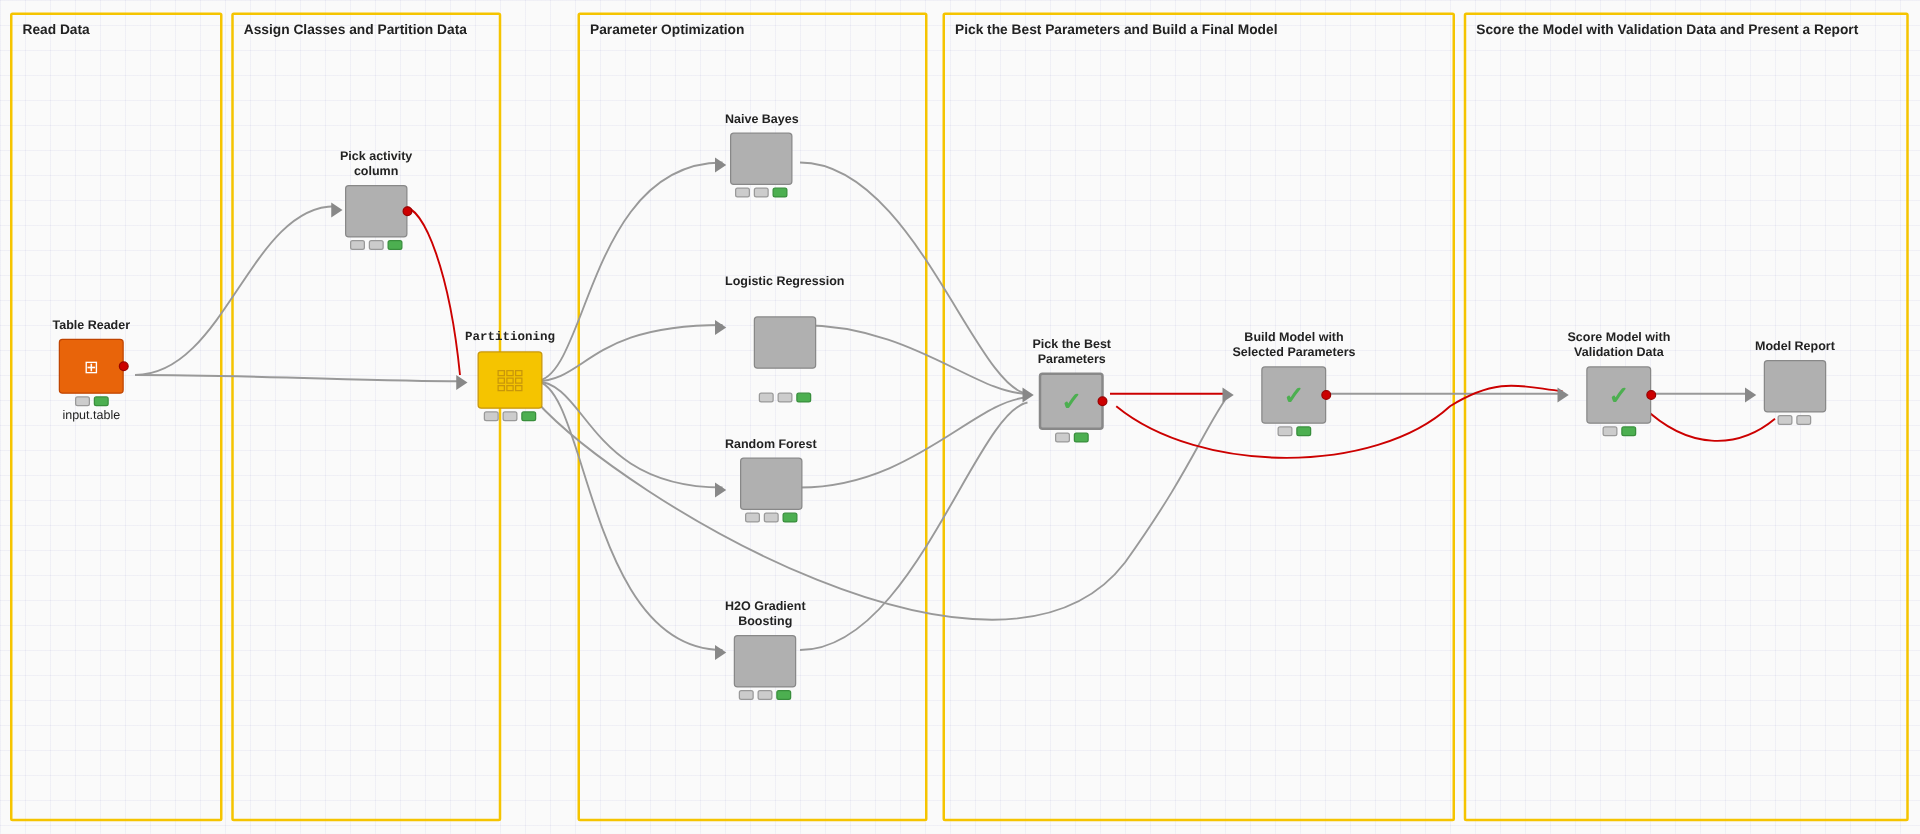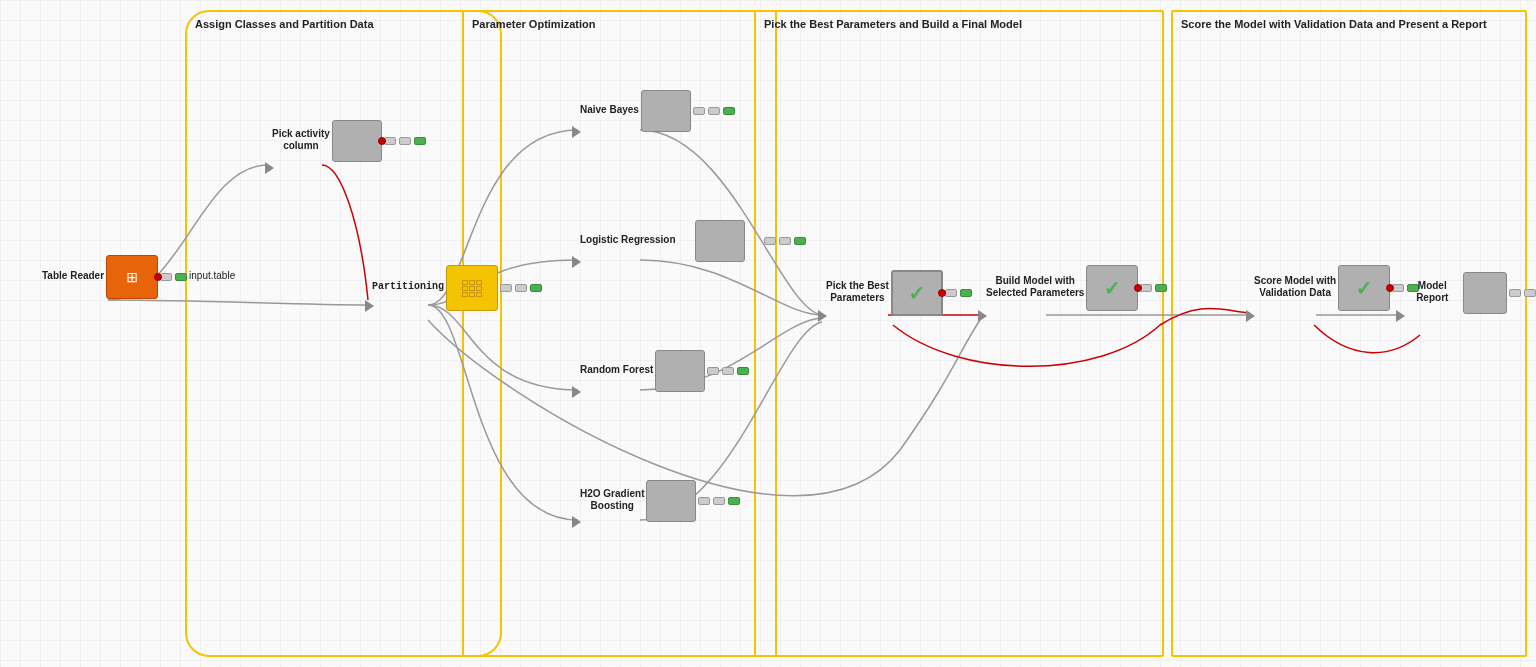--- a/index.html
+++ b/index.html
@@ -33,21 +33,21 @@
       top: 6px;
       left: 8px;
       font-weight: bold;
       font-size: 11px;
       color: #222;
     }
     
     .node {
       position: absolute;
       display: flex;
-      flex-direction: row;
+      flex-direction: column;
       align-items: center;
       gap: 2px;
     }
     .node-label {
       font-size: 10px;
       color: #222;
       text-align: center;
       font-weight: bold;
       line-height: 1.2;
       margin-bottom: 2px;
@@ -139,24 +139,27 @@
       width: 1536px;
       height: 667px;
       pointer-events: none;
     }
   </style>
 </head>
 <body>
 
 <div class="canvas">
 
-  <div class="section" style="left:185px; width:317px;border-radius:24px;">
+  <div class="section" style="left:8px; width:170px;">
+    <span class="section-title">Read Data</span>
+  </div>
+  <div class="section" style="left:185px; width:216px;">
     <span class="section-title">Assign Classes and Partition Data</span>
   </div>
-  <div class="section" style="left:462px; width:315px;">
+  <div class="section" style="left:462px; width:280px;">
     <span class="section-title">Parameter Optimization</span>
   </div>
   <div class="section" style="left:754px; width:410px;">
     <span class="section-title">Pick the Best Parameters and Build a Final Model</span>
   </div>
   <div class="section" style="left:1171px; width:356px;">
     <span class="section-title">Score the Model with Validation Data and Present a Report</span>
   </div>
 
   <svg class="connections">

